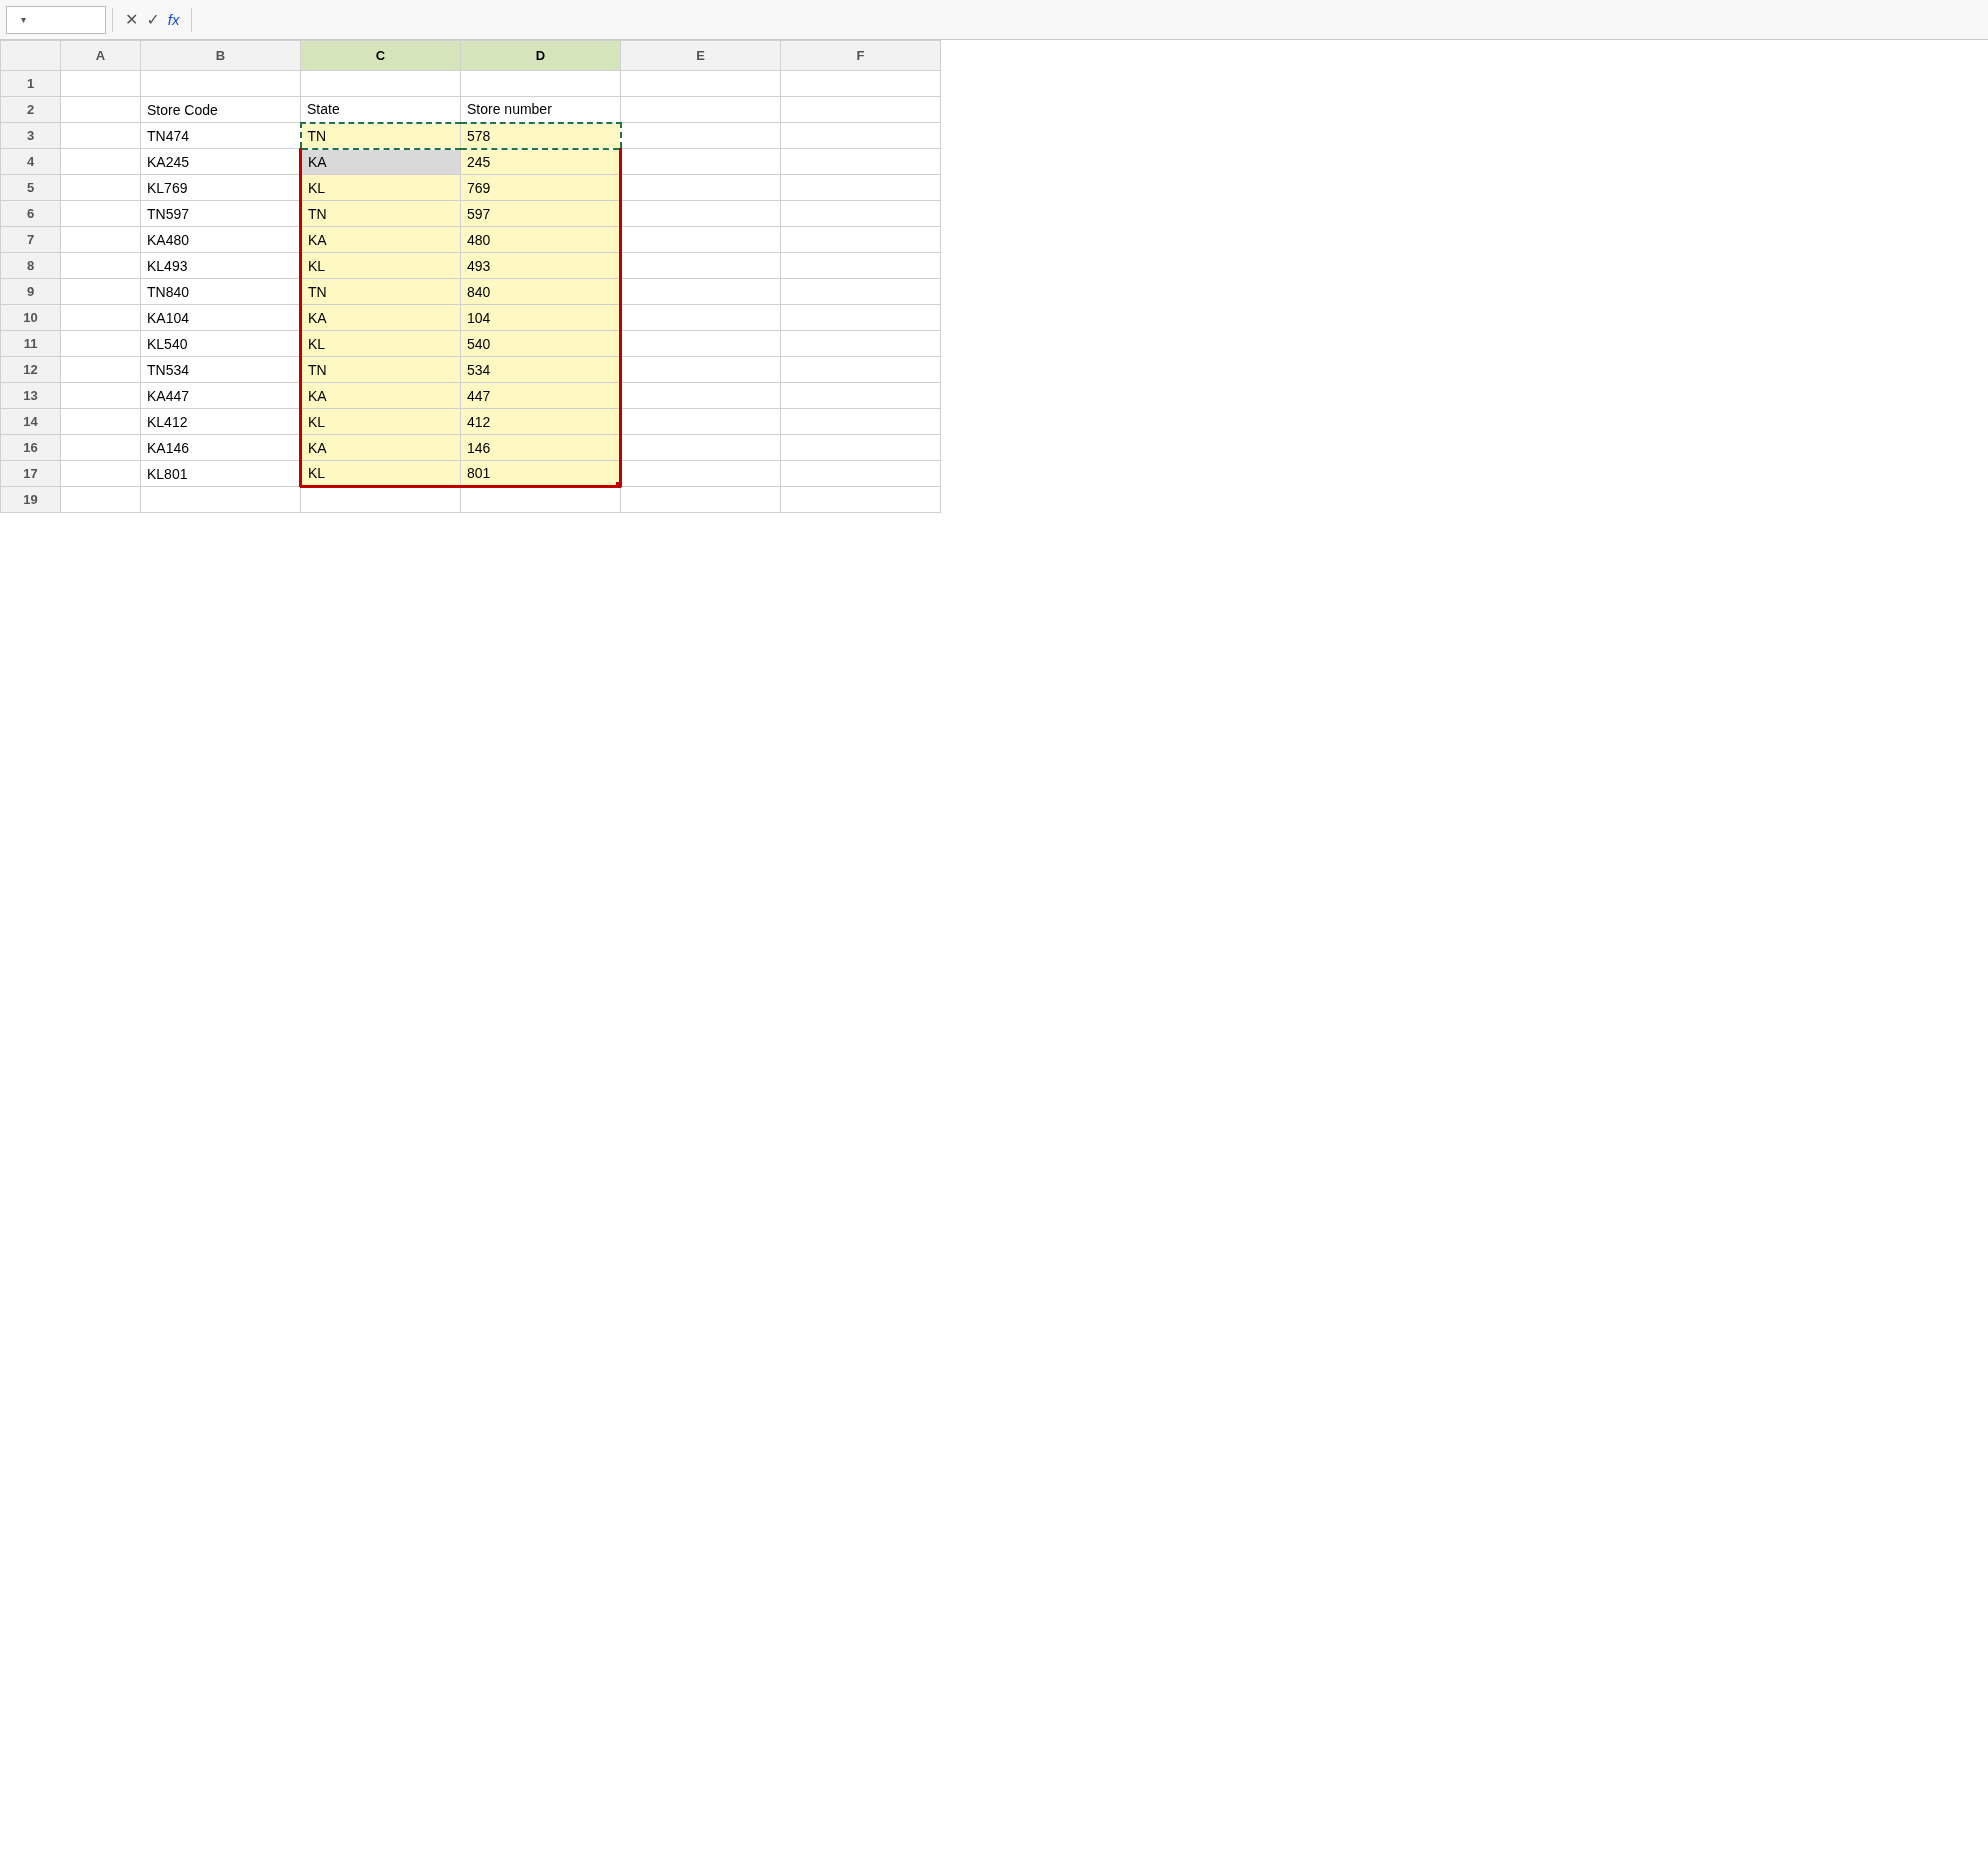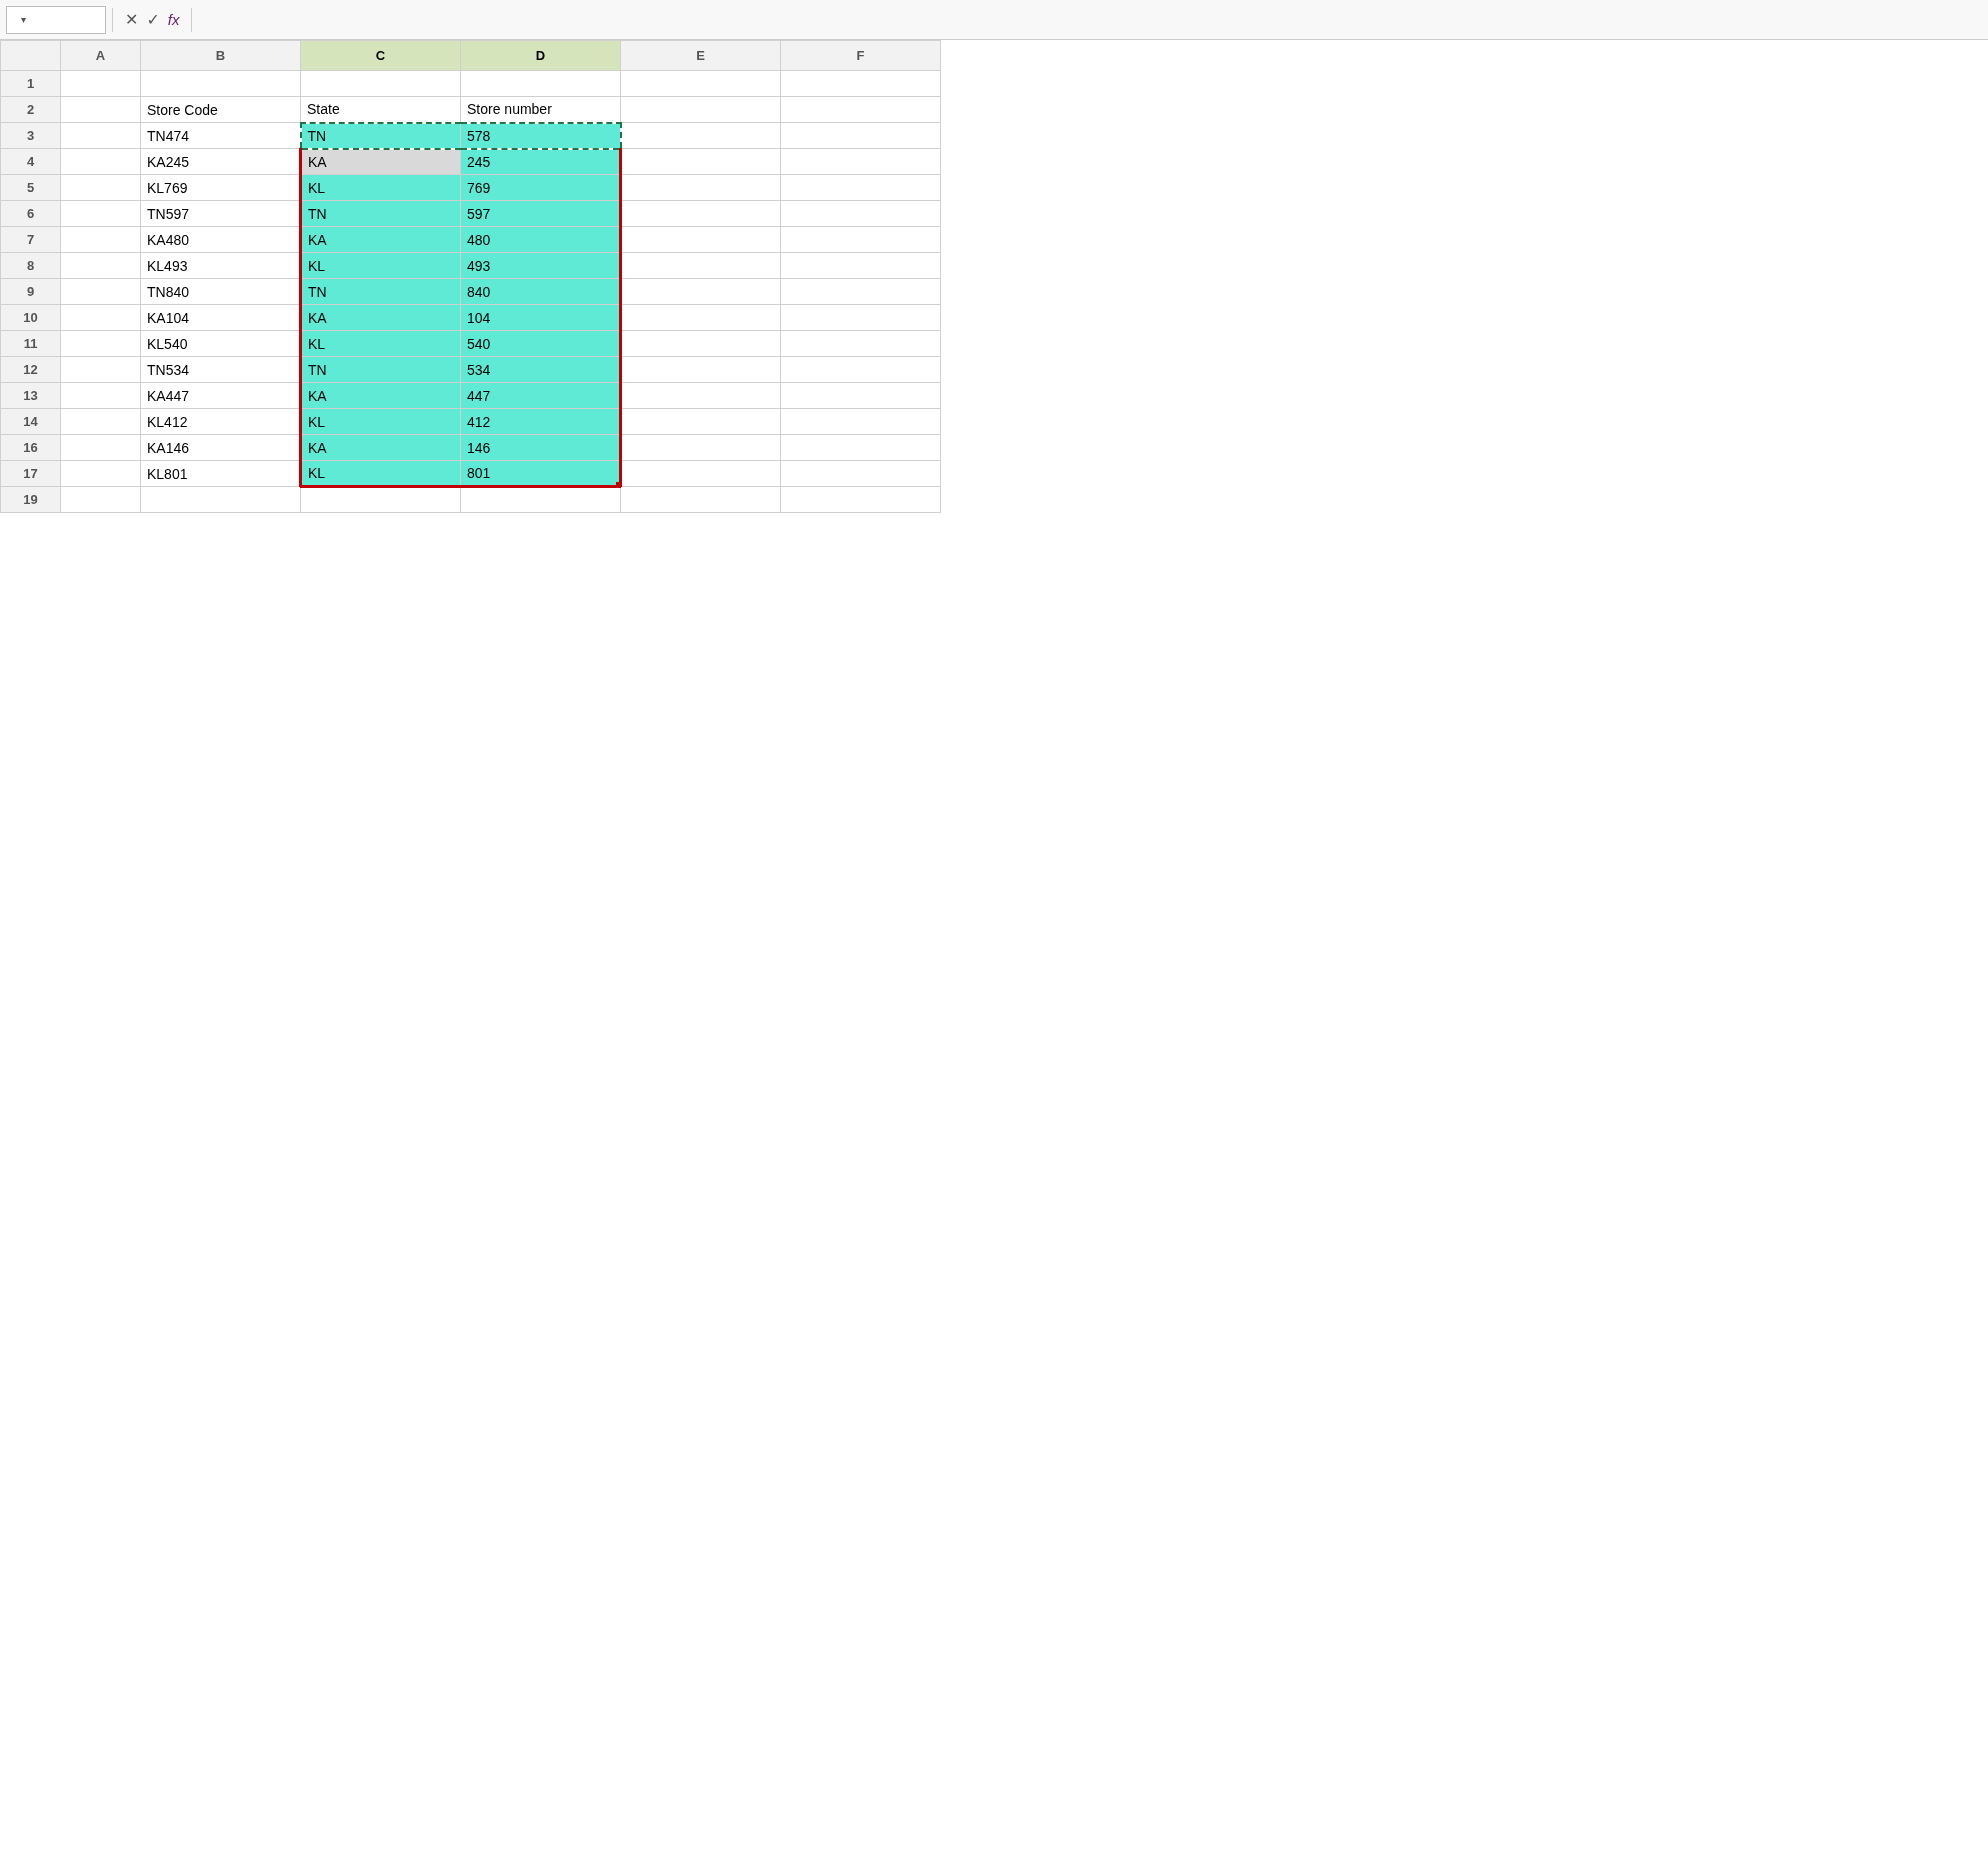--- a/index.html
+++ b/index.html
@@ -46,21 +46,21 @@
       color: #555;
       font-size: 16px;
     }
     .formula-icon {
       cursor: pointer;
       color: #555;
     }
     .fx-label {
       font-style: italic;
       font-size: 15px;
-      color: #701a75;
+      color: #1d4ed8;
     }
     .formula-input {
       flex: 1;
       border: none;
       background: transparent;
       font-size: 14px;
       padding: 2px 6px;
       outline: none;
     }
     .divider-v {
@@ -119,21 +119,21 @@
       height: 26px;
       vertical-align: middle;
       white-space: nowrap;
       overflow: hidden;
       position: relative;
       background: #fff;
       font-size: 14px;
     }
 
     td.cell.data-bg {
-      background: #5eead4;
+      background: #fef9c3;
     }
 
     
     .col-a { width: 80px; }
     .col-b { width: 160px; }
     .col-c { width: 160px; }
     .col-d { width: 160px; }
     .col-e { width: 160px; }
     .col-f { width: 160px; }
 

